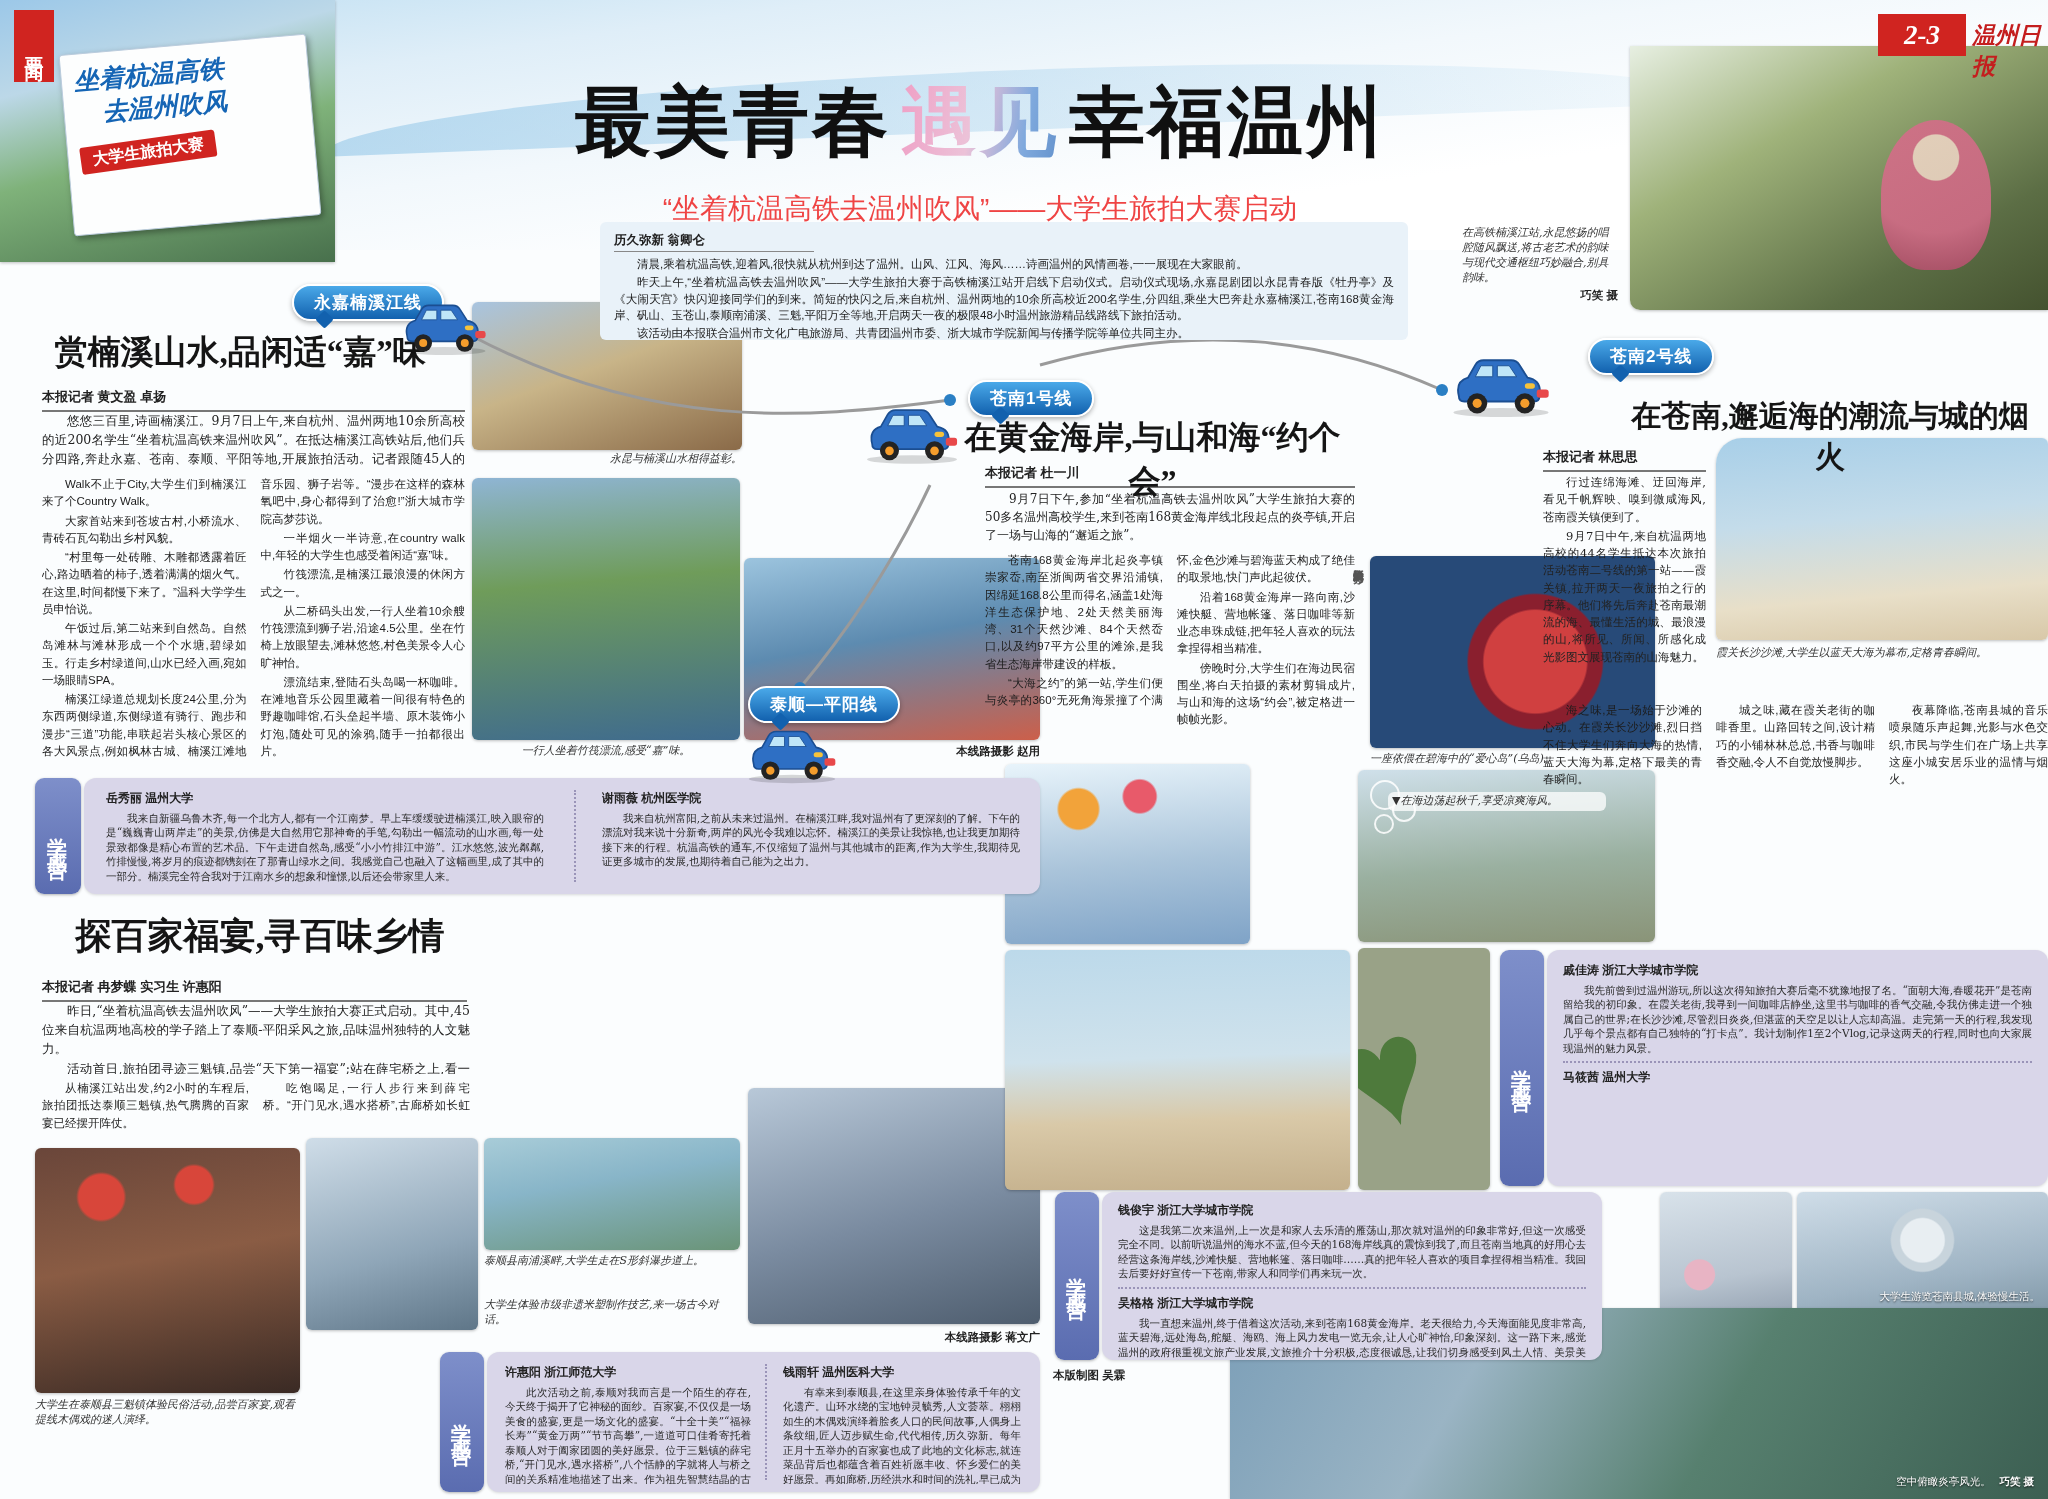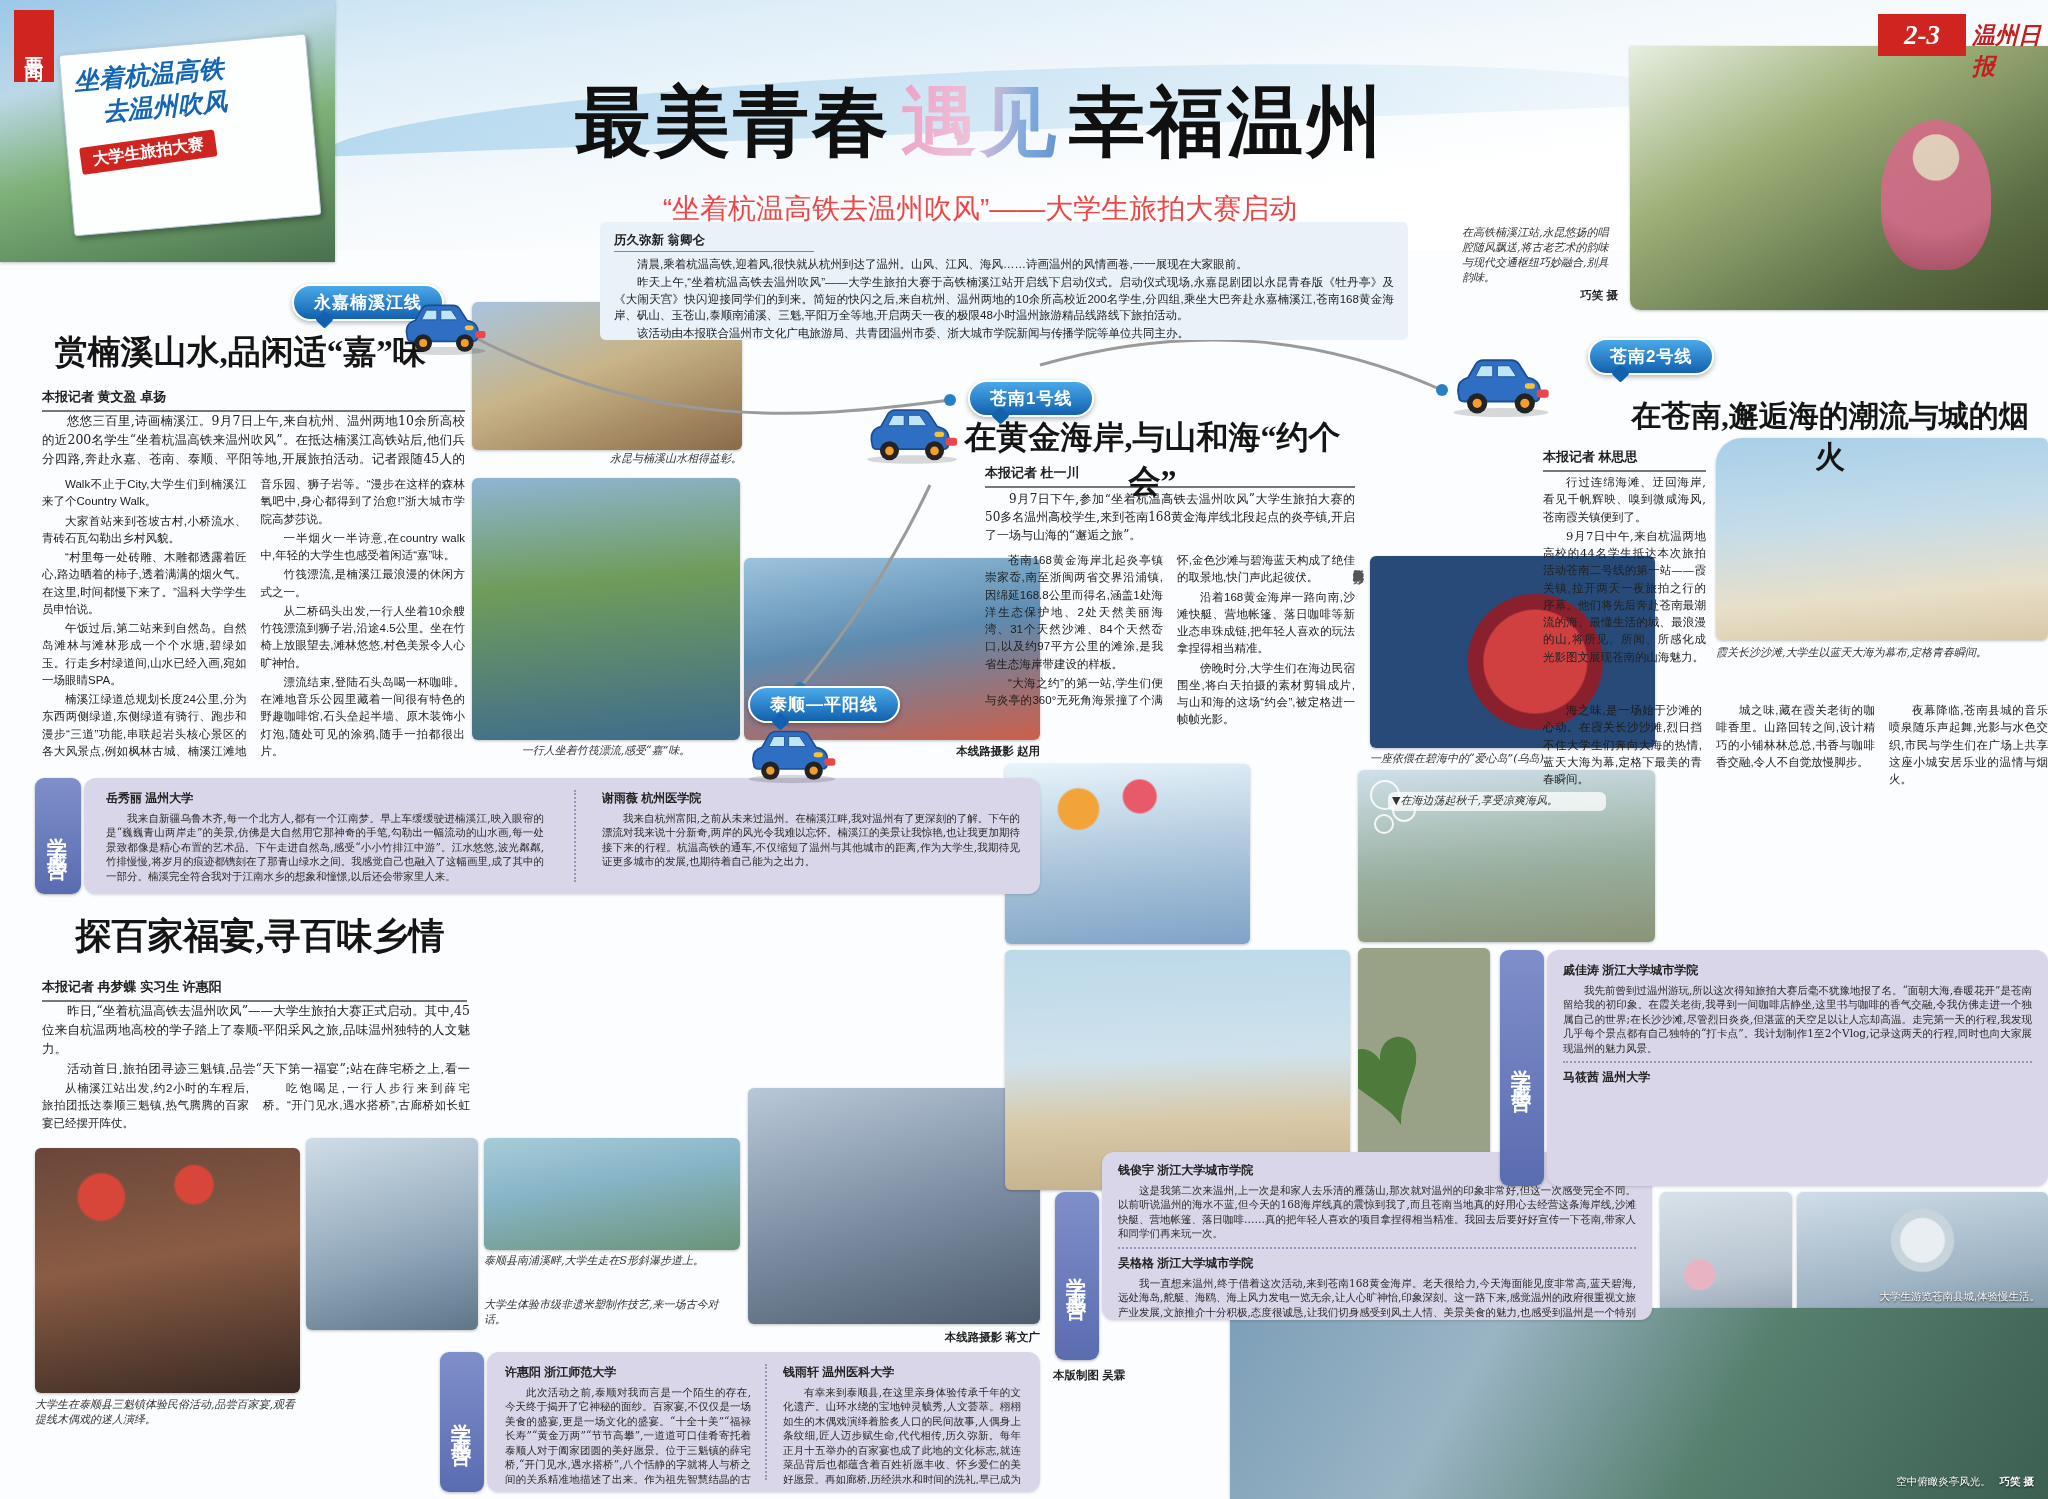--- a/index.html
+++ b/index.html
@@ -266,21 +266,21 @@
   <div class="photo" style="left:1358px;top:948px;width:132px;height:242px;background:#99a287;overflow:hidden;">
     <span style="position:absolute;left:-18px;top:40px;font-size:150px;color:#4e7a3c;transform:rotate(-18deg);">♥</span>
   </div>
 
   <div class="photo" style="left:1005px;top:764px;width:245px;height:180px;
        background:radial-gradient(circle at 30% 25%,#f2a33a 0 9%,transparent 10%),radial-gradient(circle at 55% 18%,#e85a6a 0 8%,transparent 9%),linear-gradient(175deg,#e8f4fb 0%,#aac4da 55%,#7fa3c7 100%);"></div>
   <div class="photo" style="left:1005px;top:950px;width:345px;height:240px;
        background:linear-gradient(178deg,#bcd9ea 0%,#cfe2ec 45%,#d9c9a8 70%,#c4b08c 100%);"></div>
 
   <div class="tab" style="left:1055px;top:1192px;width:44px;height:168px;">学子感言</div>
-  <div class="tbox" style="left:1102px;top:1152px;width:550px;height:168px;">
+  <div class="tbox" style="left:1102px;top:1192px;width:500px;height:168px;">
     <div style="padding:8px 16px;overflow:hidden;height:152px;">
       <div class="tname">钱俊宇 浙江大学城市学院</div>
       <div class="ttext">
           <p>这是我第二次来温州,上一次是和家人去乐清的雁荡山,那次就对温州的印象非常好,但这一次感受完全不同。以前听说温州的海水不蓝,但今天的168海岸线真的震惊到我了,而且苍南当地真的好用心去经营这条海岸线,沙滩快艇、营地帐篷、落日咖啡……真的把年轻人喜欢的项目拿捏得相当精准。我回去后要好好宣传一下苍南,带家人和同学们再来玩一次。</p>
         </div>
       <div class="doth"></div>
       <div class="tname">吴格格 浙江大学城市学院</div>
       <div class="ttext">
           <p>我一直想来温州,终于借着这次活动,来到苍南168黄金海岸。老天很给力,今天海面能见度非常高,蓝天碧海,远处海岛,舵艇、海鸥、海上风力发电一览无余,让人心旷神怡,印象深刻。这一路下来,感觉温州的政府很重视文旅产业发展,文旅推介十分积极,态度很诚恳,让我们切身感受到风土人情、美景美食的魅力,也感受到温州是一个特别有温度的城市。我是自媒体博主,一定会多多推广温州文旅。</p>
         </div>

